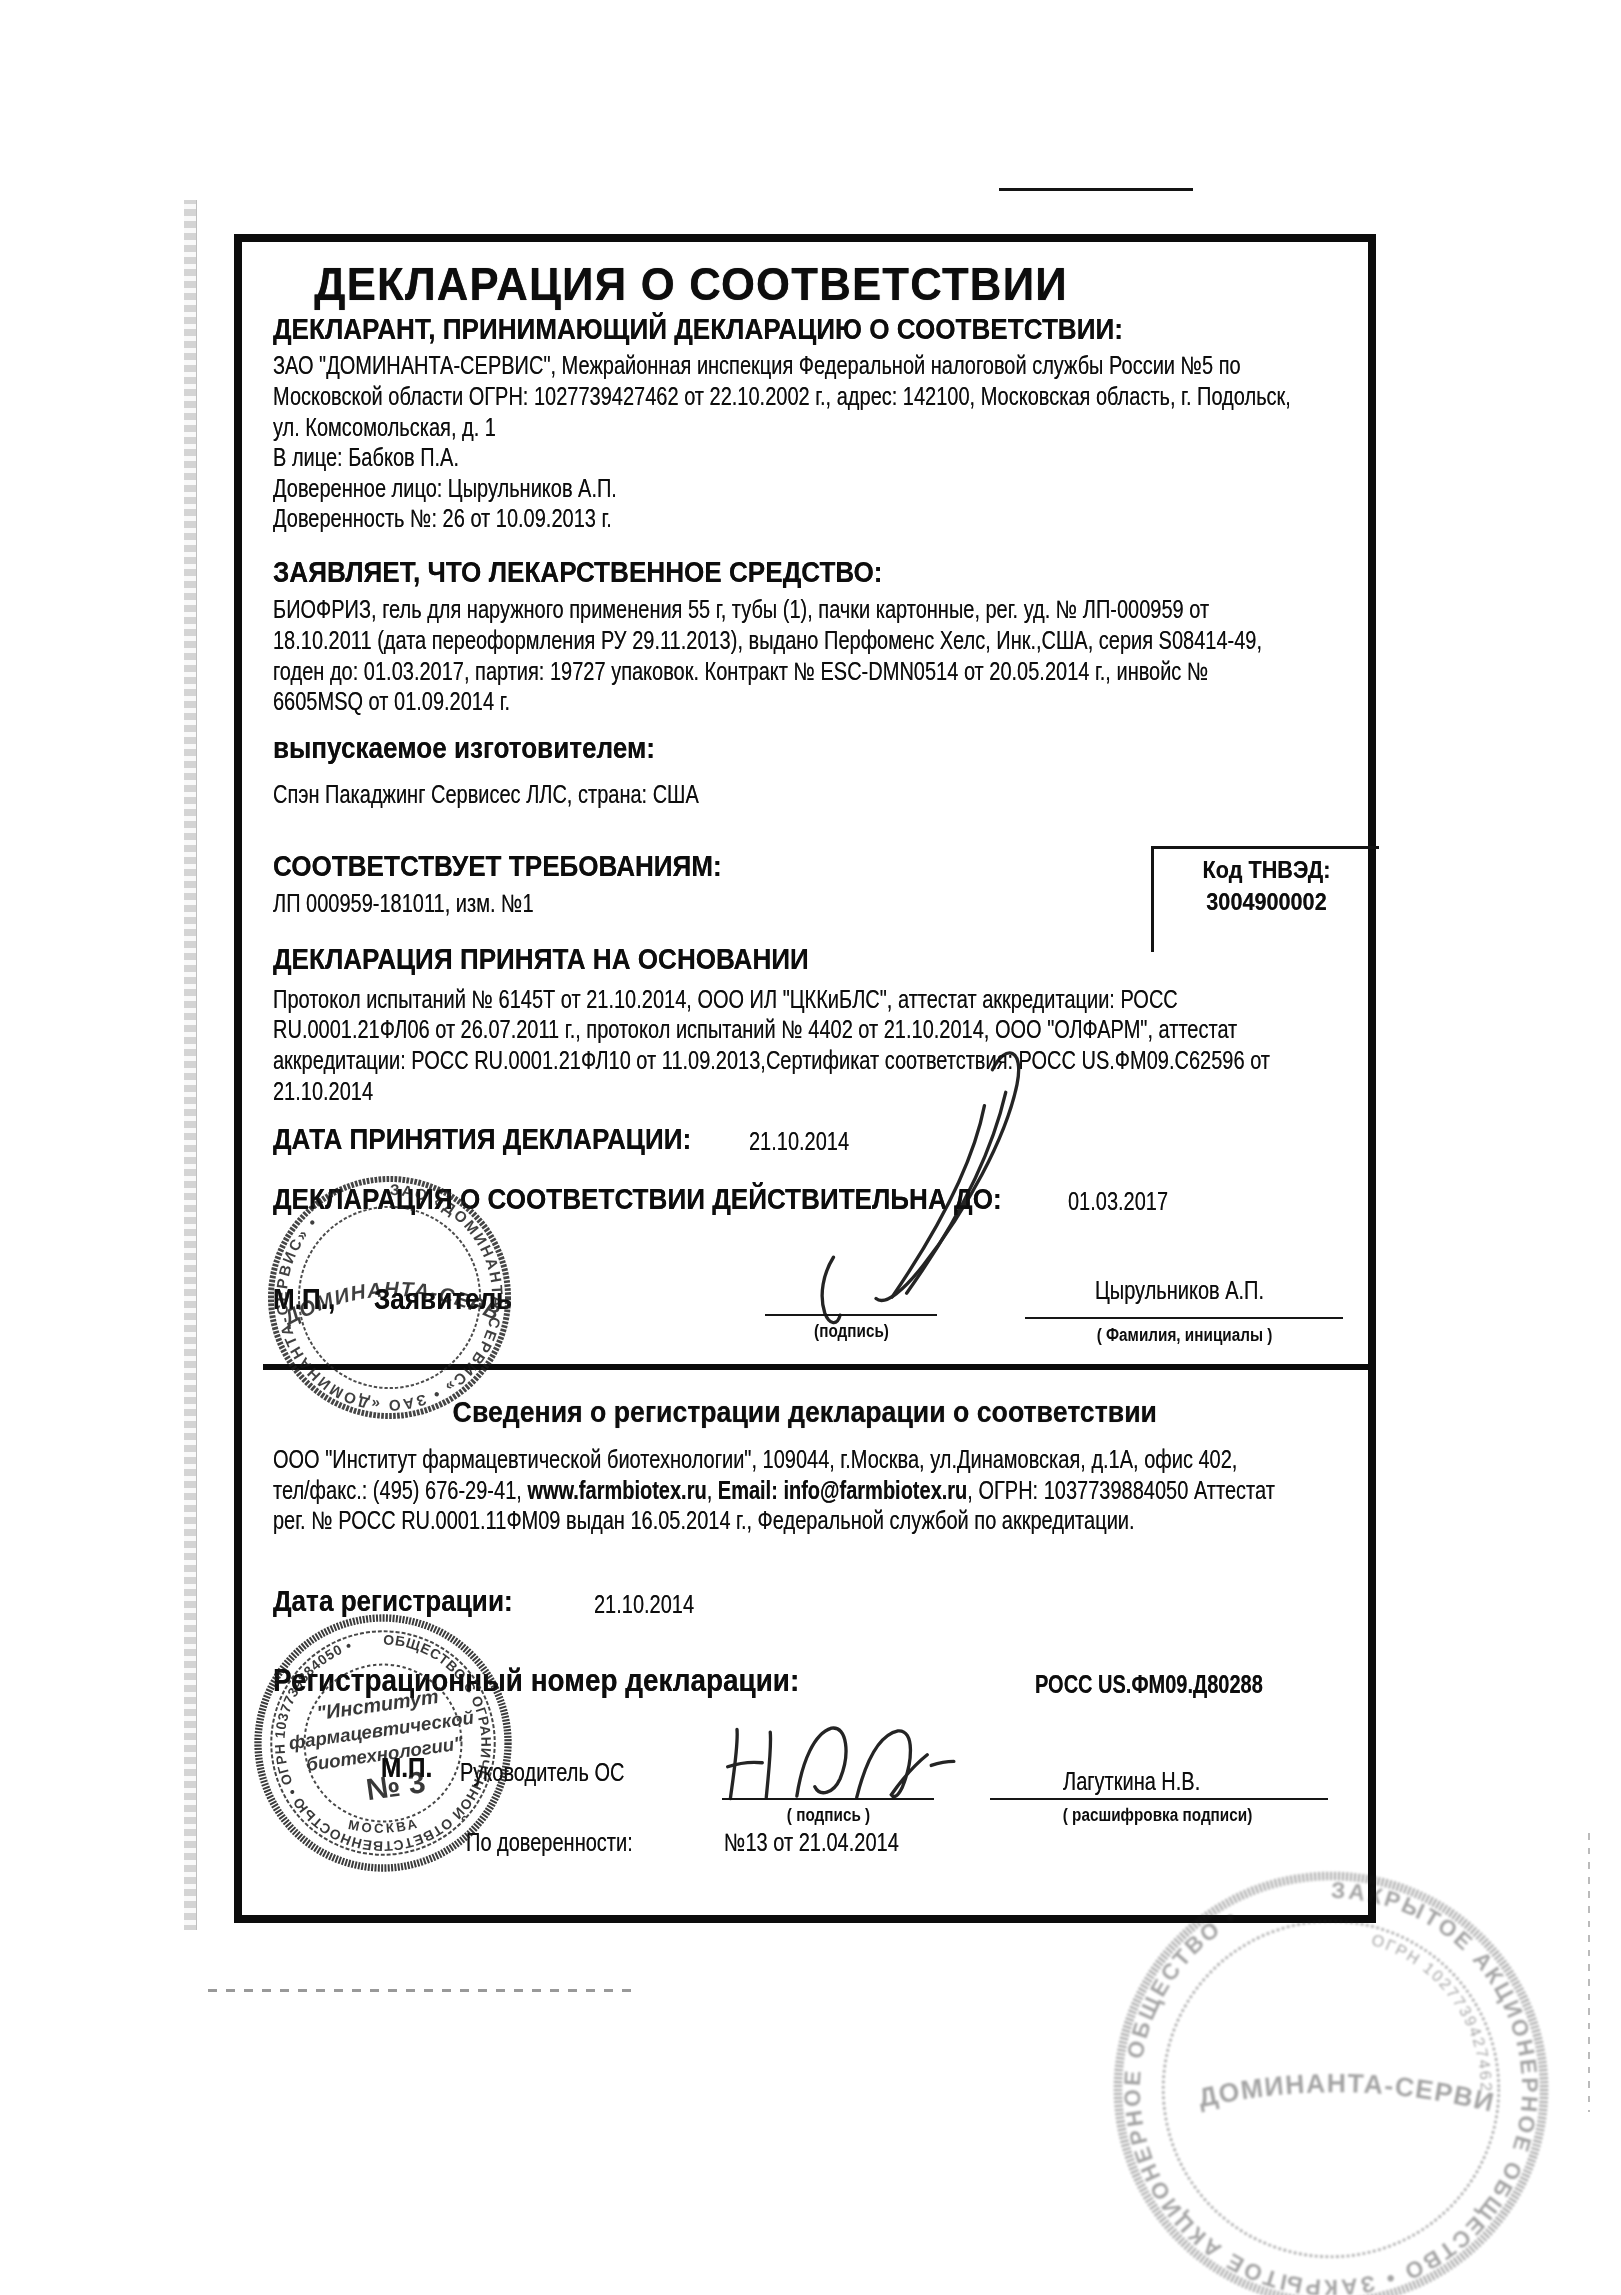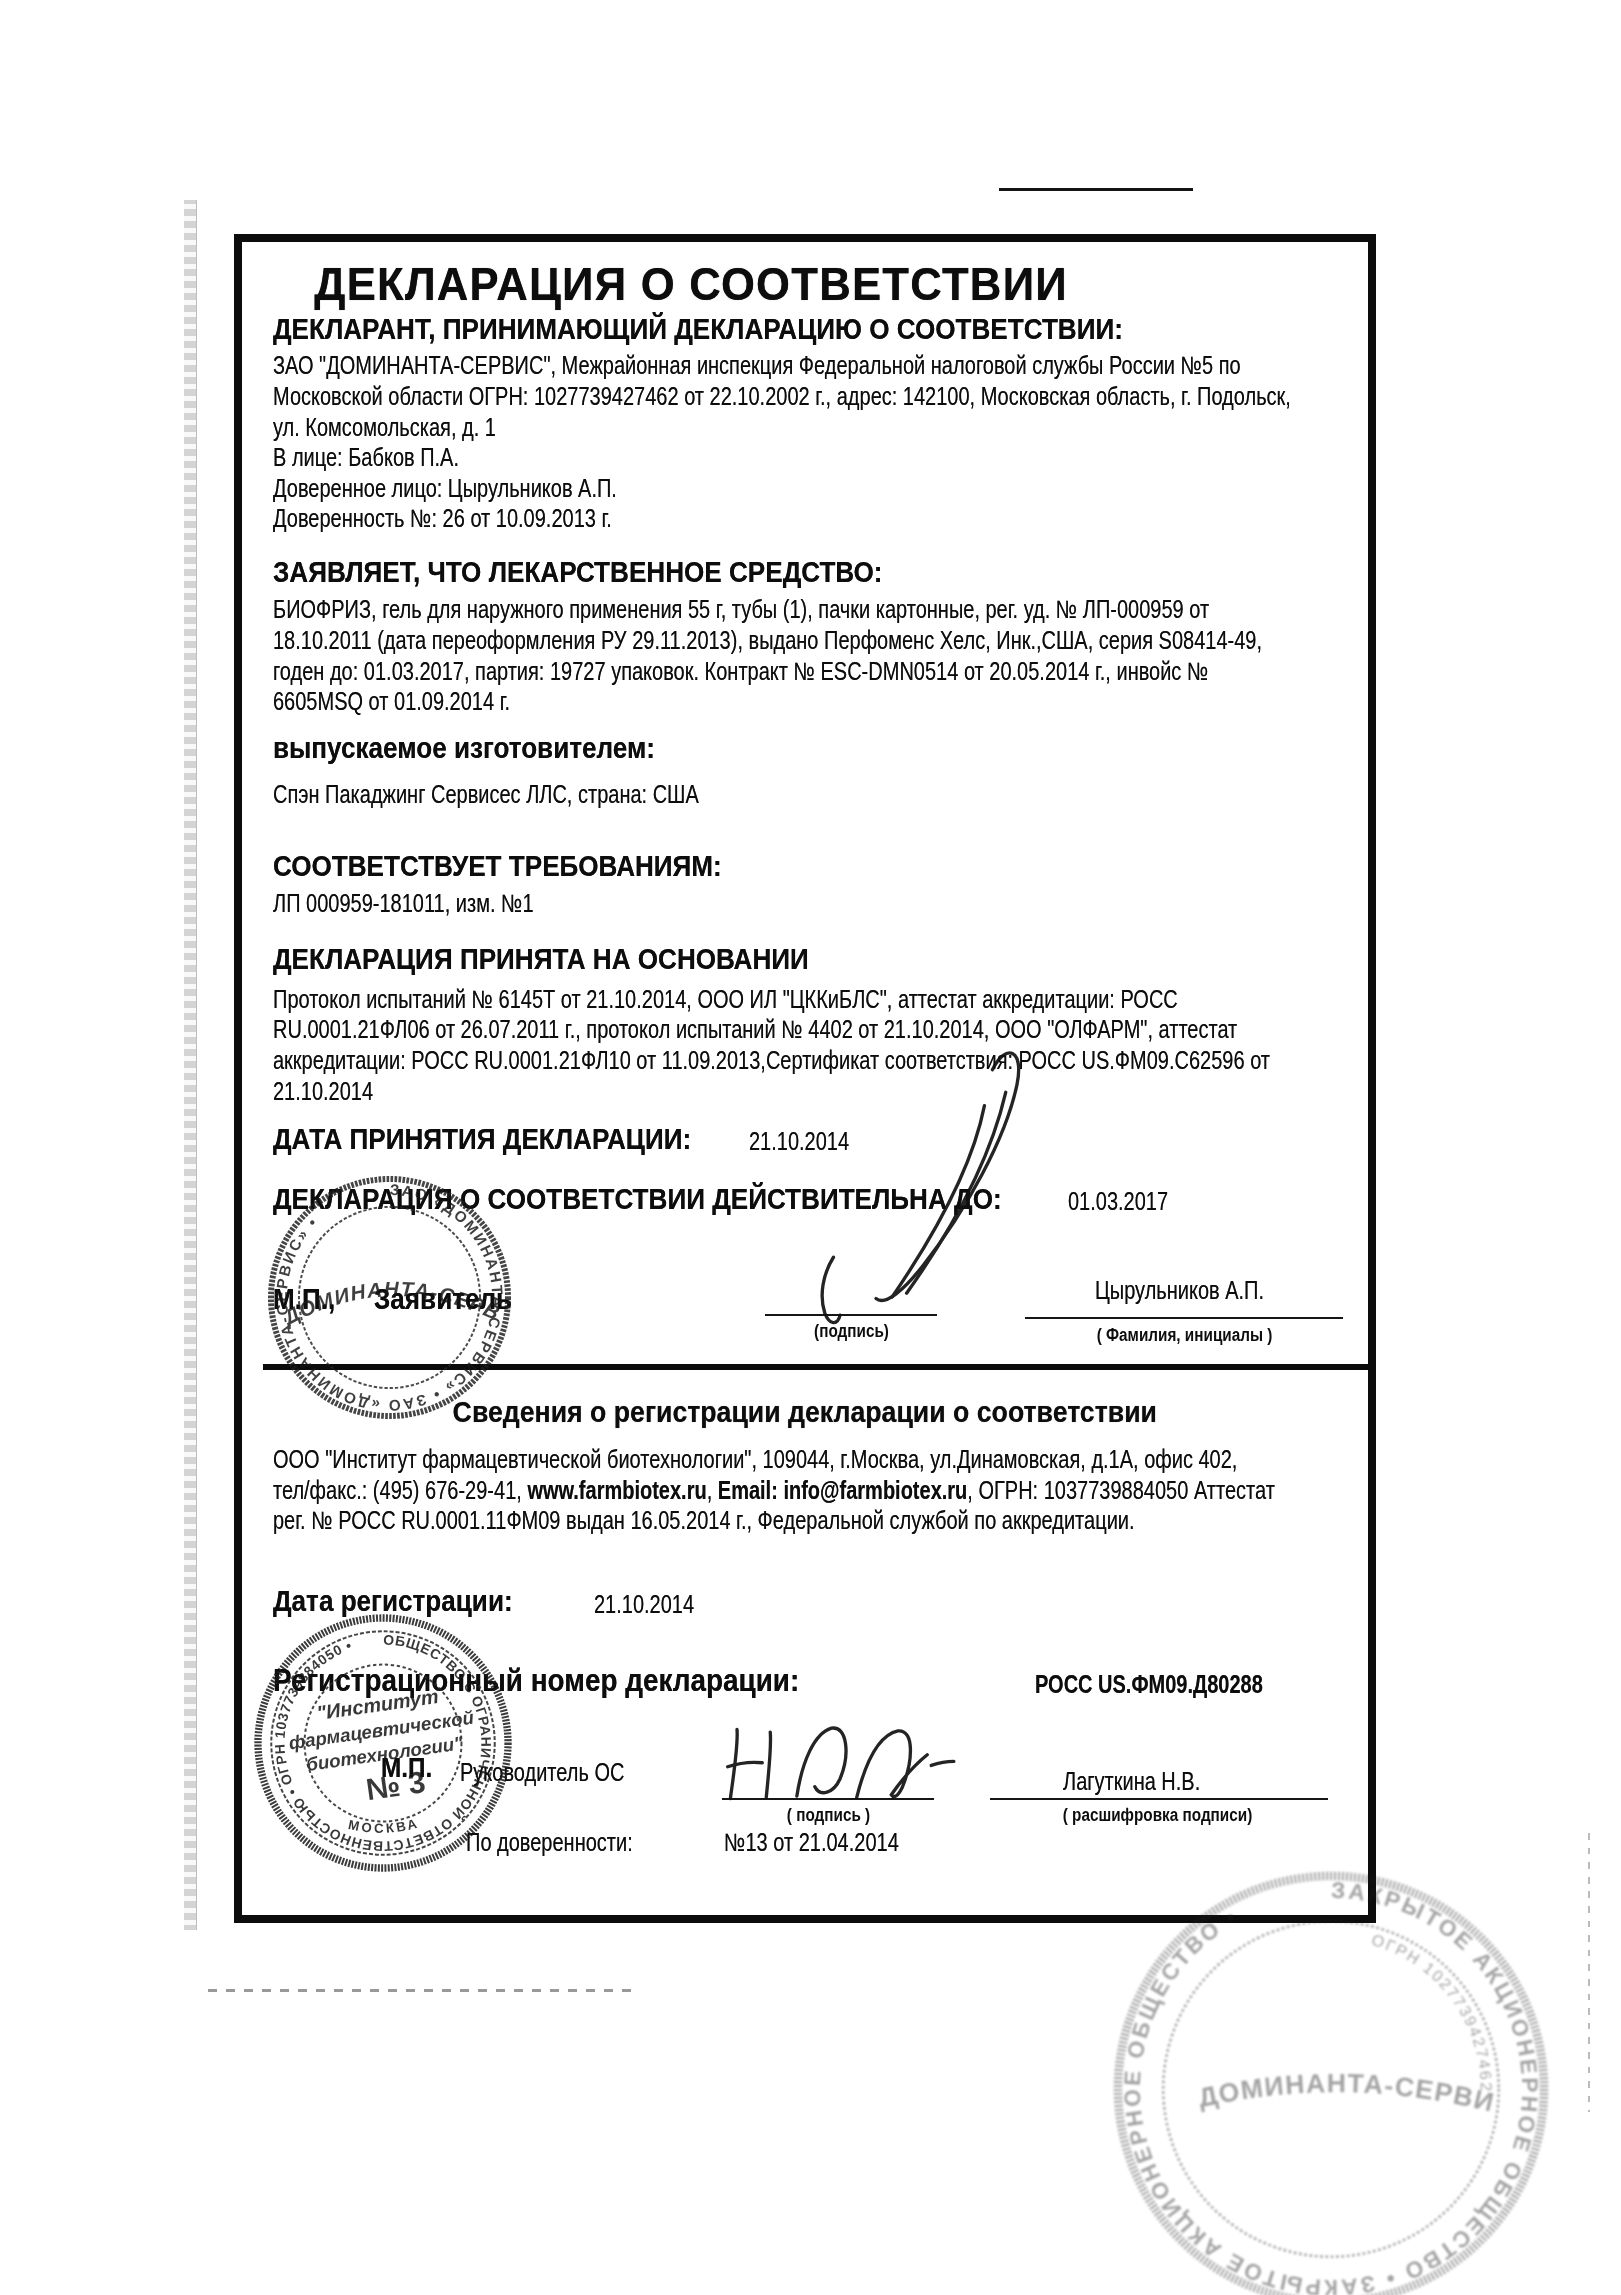--- a/index.html
+++ b/index.html
@@ -99,20 +99,24 @@
   <div class="bl" style="left:273px;top:657px;">годен до: 01.03.2017, партия: 19727 упаковок. Контракт № ESC-DMN0514 от 20.05.2014 г., инвойс №</div>
   <div class="bl" style="left:273px;top:687px;">6605MSQ от 01.09.2014 г.</div>
 
 
   <div class="h" style="left:273px;top:732px;">выпускаемое изготовителем:</div>
   <div class="bl" style="left:273px;top:780px;">Спэн Пакаджинг Сервисес ЛЛС, страна: США</div>
 
   <div class="h" style="left:273px;top:850px;">СООТВЕТСТВУЕТ ТРЕБОВАНИЯМ:</div>
   <div class="bl" style="left:273px;top:889px;">ЛП 000959-181011, изм. №1</div>
 
+  <div class="codebox" style="left:1151px;top:846px;height:103px;">
+    <div class="cb" style="margin-top:6.7px;">Код ТНВЭД:</div>
+    <div class="cb" style="margin-top:4px;">3004900002</div>
+  </div>
 
   <div class="h" style="left:273px;top:943px;">ДЕКЛАРАЦИЯ ПРИНЯТА НА ОСНОВАНИИ</div>
   <div class="bl" style="left:273px;top:985px;">Протокол испытаний № 6145Т от 21.10.2014, ООО ИЛ "ЦККиБЛС", аттестат аккредитации: РОСС</div>
   <div class="bl" style="left:273px;top:1015px;">RU.0001.21ФЛ06 от 26.07.2011 г., протокол испытаний № 4402 от 21.10.2014, ООО "ОЛФАРМ", аттестат</div>
   <div class="bl" style="left:273px;top:1046px;">аккредитации: РОСС RU.0001.21ФЛ10 от 11.09.2013,Сертификат соответствия: РОСС US.ФМ09.С62596 от</div>
   <div class="bl" style="left:273px;top:1077px;">21.10.2014</div>
 
   <div class="h" style="left:273px;top:1123px;">ДАТА ПРИНЯТИЯ ДЕКЛАРАЦИИ:</div>
   <div class="bl" style="left:749px;top:1127px;">21.10.2014</div>
 

